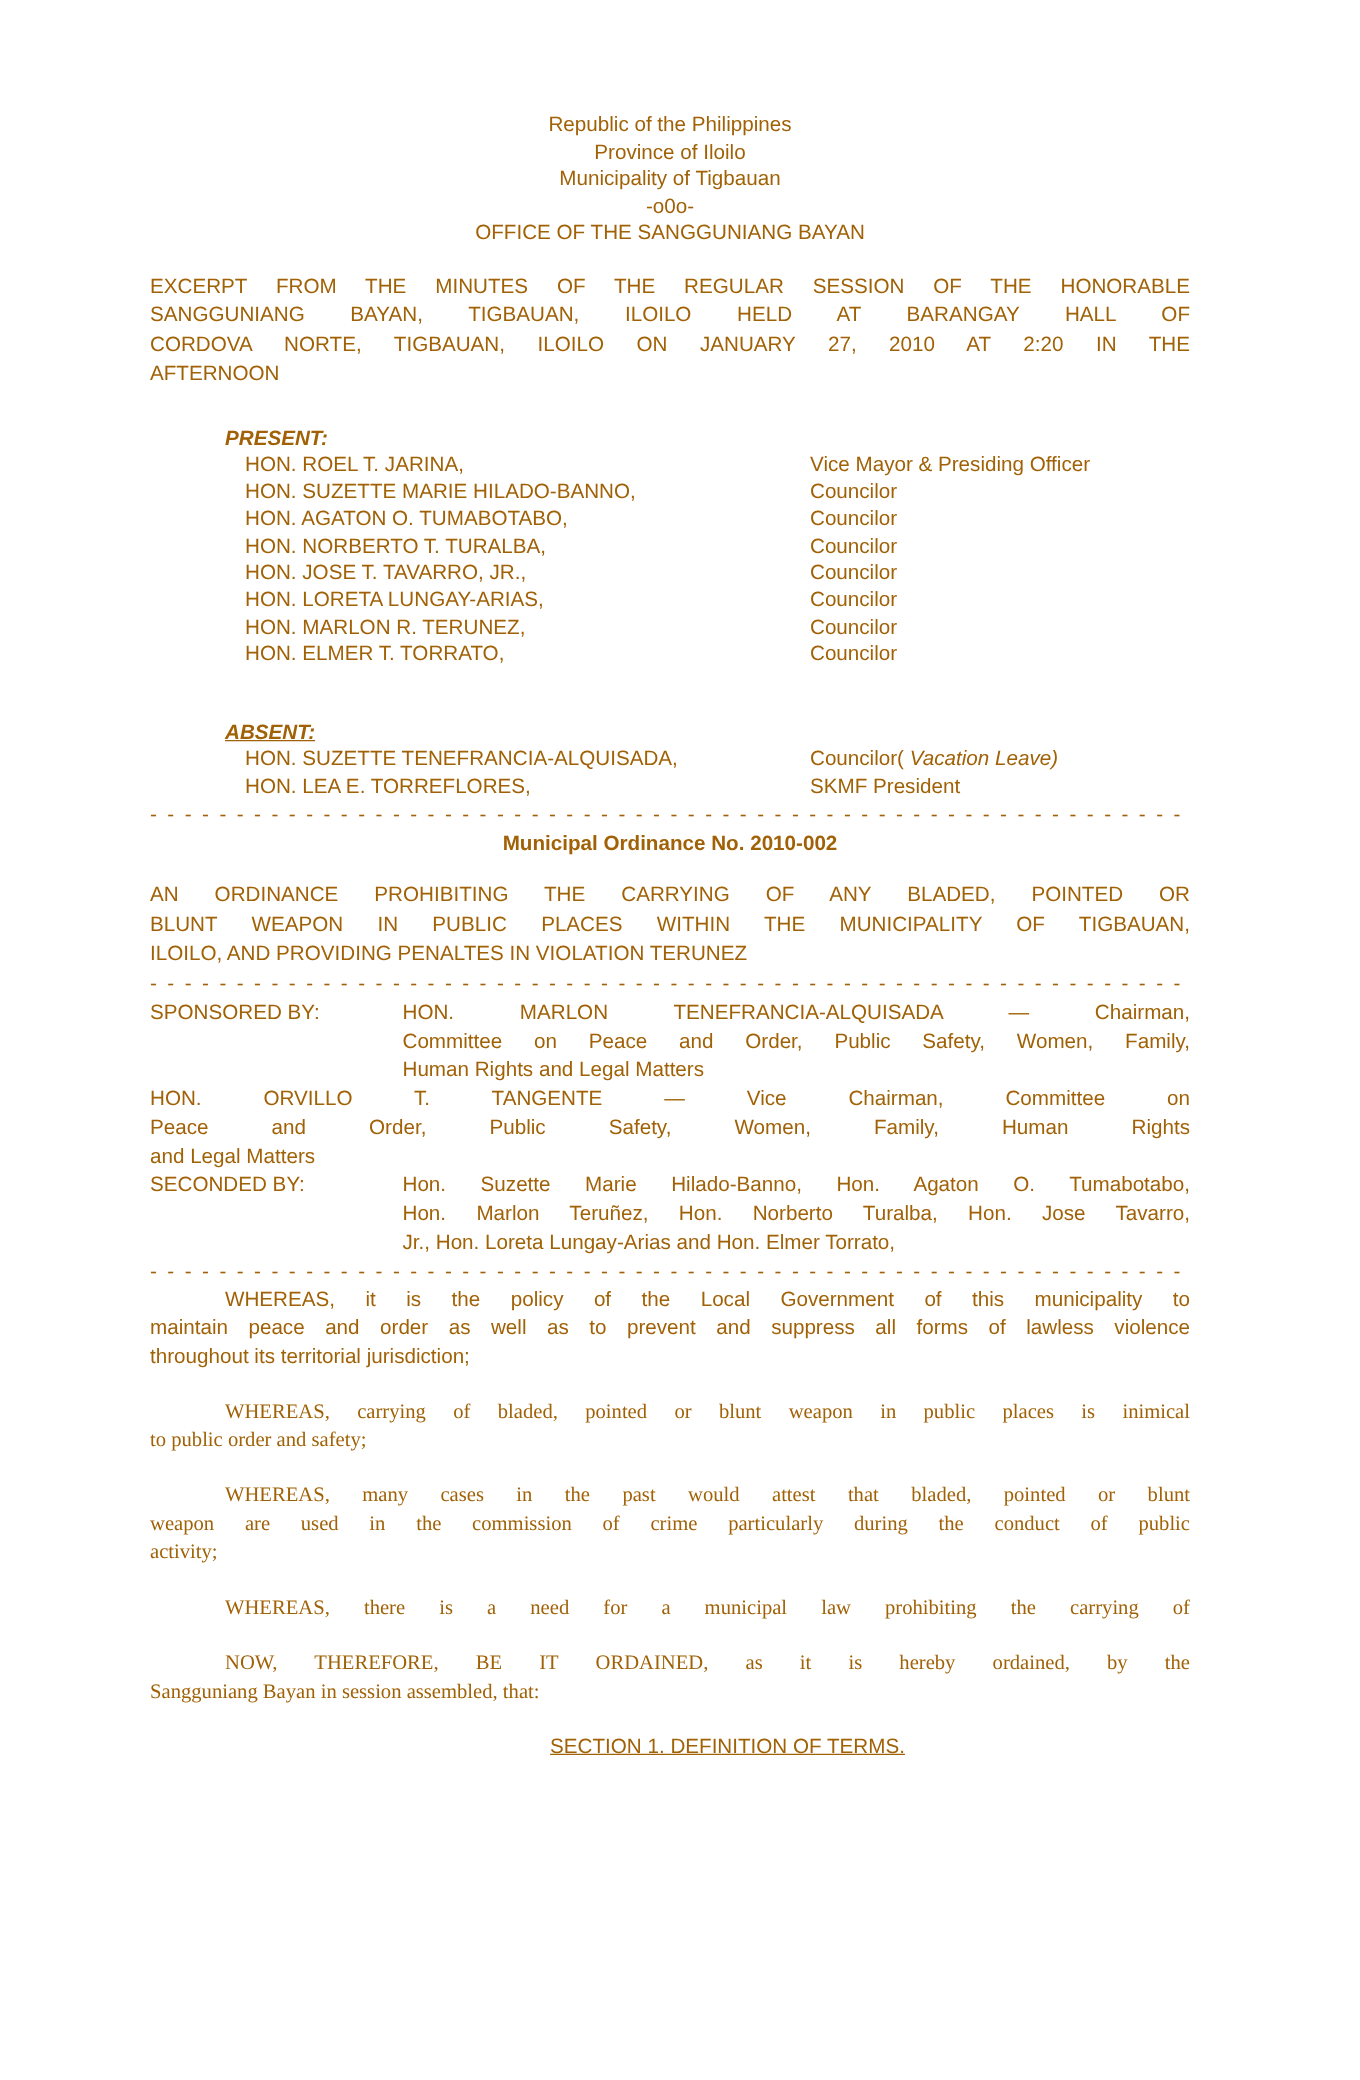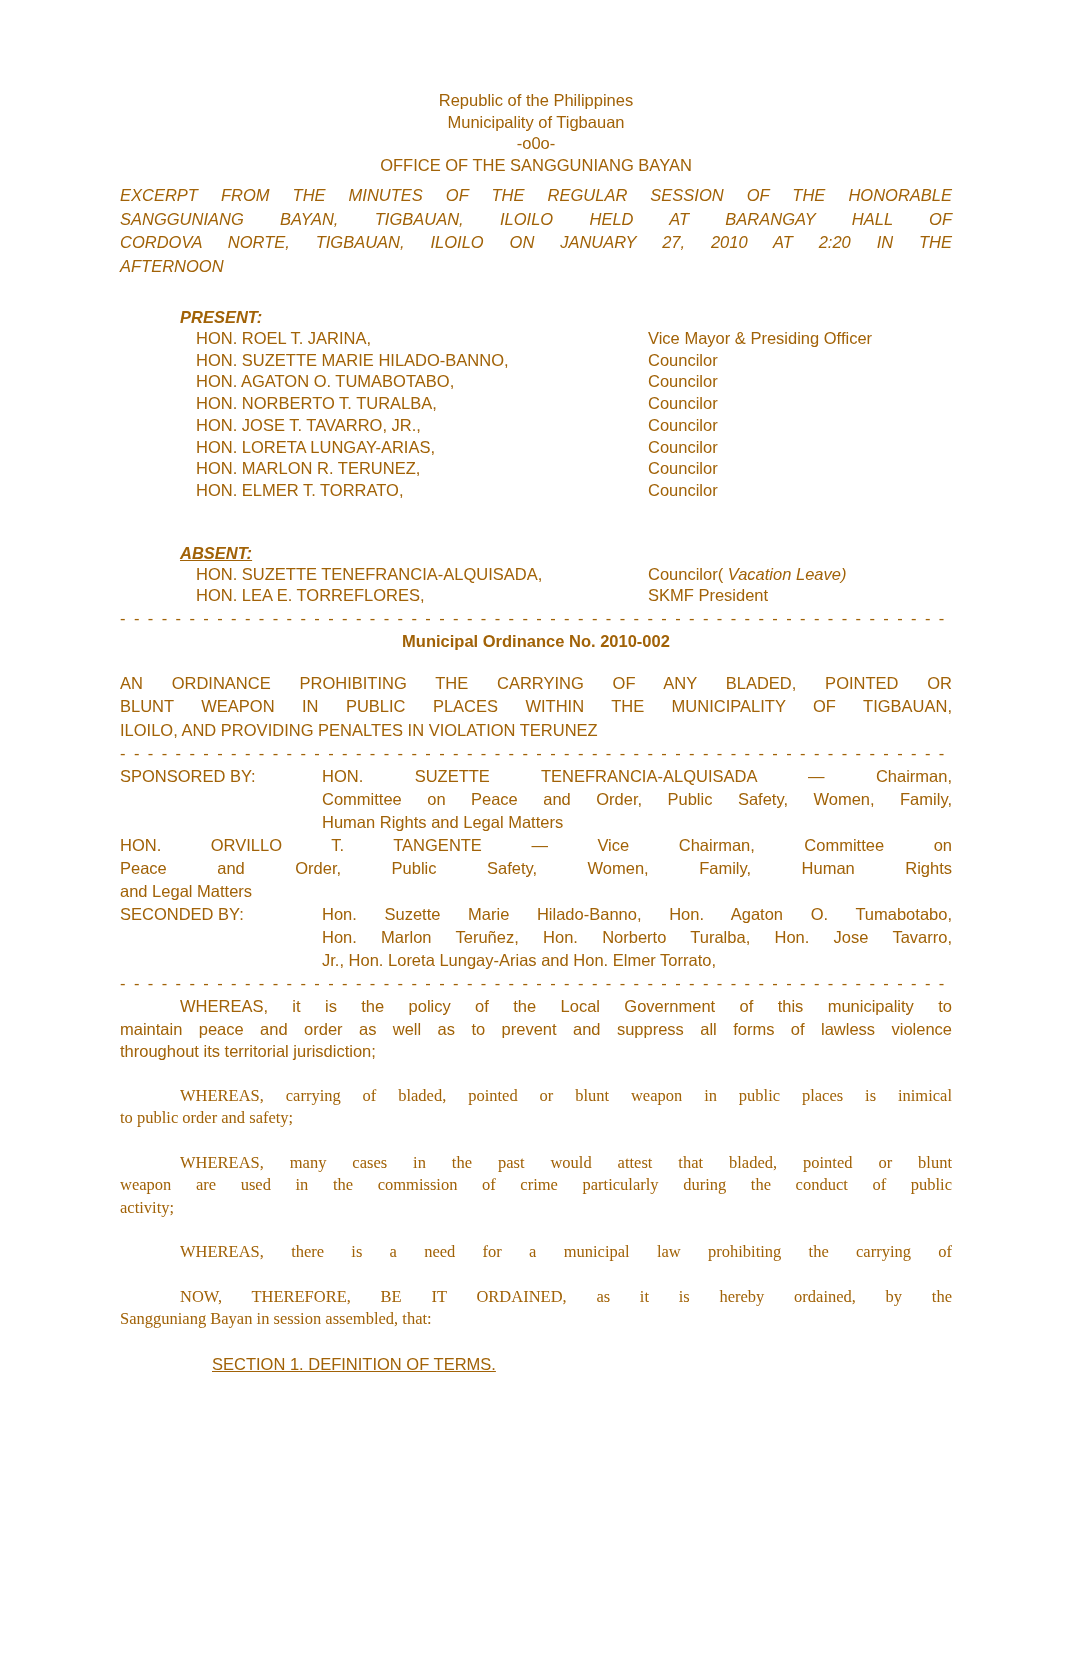--- a/index.html
+++ b/index.html
@@ -9,48 +9,49 @@
     background:#ffffff;
     box-sizing:border-box;
     padding:90px 136px 0 120px;
     font-family:"Liberation Sans",sans-serif;
     font-size:16.5px;
     color:#a16207;
     overflow:hidden;
   }
   .center{text-align:center;}
   .hdr{line-height:21.5px;}
-  .excerpt{margin-top:8px;line-height:23.5px;font-style:italic;}
+  .excerpt{margin-top:20px;line-height:23.5px;}
   .jl{text-align:justify;text-align-last:justify;}
   .roster-label{margin-left:60px;font-weight:bold;font-style:italic;line-height:22px;}
   .present-label{margin-top:28px;}
   .absent-label{margin-top:40px;text-decoration:underline;}
   .rrow{display:flex;line-height:21.7px;}
   .rname{margin-left:76px;width:452px;flex:none;}
   .rrole{flex:1;}
   .divider{line-height:23px;white-space:nowrap;overflow:hidden;letter-spacing:1.9px;}
   .ord-num{font-weight:bold;line-height:23.5px;text-align:center;}
   .ordtitle{margin-top:18px;line-height:23.5px;}
   .srow{display:flex;line-height:23px;}
   .slabel{width:202px;flex:none;}
   .stext{flex:1;}
   .whereas{line-height:22.5px;}
   .mt22{margin-top:22px;font-family:Liberation Serif, serif;}
   .ind{padding-left:60px;}
   .italic{font-style:italic;}
-  .section1{margin-top:22px;margin-left:92px;line-height:22.5px;}
+  .section1{margin-top:22px;margin-left:92px;line-height:22.5px;text-align:center;}
   .section1 .u{text-decoration:underline;}
 </style>
 </head>
 <body>
 
 <div class="page">
 
   <div class="hdr center">
     <div>Republic of the Philippines</div>
+    <div>Province of Iloilo</div>
     <div>Municipality of Tigbauan</div>
     <div>-o0o-</div>
     <div>OFFICE OF THE SANGGUNIANG BAYAN</div>
   </div>
 
   <div class="excerpt">
     <div class="jl">EXCERPT FROM THE MINUTES OF THE REGULAR SESSION OF THE HONORABLE</div>
     <div class="jl">SANGGUNIANG BAYAN, TIGBAUAN, ILOILO HELD AT BARANGAY HALL OF</div>
     <div class="jl">CORDOVA NORTE, TIGBAUAN, ILOILO ON JANUARY 27, 2010 AT 2:20 IN THE</div>
     <div>AFTERNOON</div>
@@ -115,21 +116,21 @@
     <div class="jl">BLUNT WEAPON IN PUBLIC PLACES WITHIN THE MUNICIPALITY OF TIGBAUAN,</div>
     <div>ILOILO, AND PROVIDING PENALTES IN VIOLATION TERUNEZ</div>
   </div>
 
   <div class="divider">- - - - - - - - - - - - - - - - - - - - - - - - - - - - - - - - - - - - - - - - - - - - - - - - - - - - - - - - - - - - - - - - </div>
 
   <div>
     <div class="srow">
       <div class="slabel">SPONSORED BY:</div>
       <div class="stext">
-        <div class="jl">HON. SUZETTE TENEFRANCIA-ALQUISADA — Chairman,</div>
+        <div class="jl">HON. MARLON TENEFRANCIA-ALQUISADA — Chairman,</div>
         <div class="jl">Committee on Peace and Order, Public Safety, Women, Family,</div>
         <div>Human Rights and Legal Matters</div>
       </div>
     </div>
     <div class="srow">
       <div class="stext">
         <div class="jl">HON. ORVILLO T. TANGENTE — Vice Chairman, Committee on</div>
         <div class="jl">Peace and Order, Public Safety, Women, Family, Human Rights</div>
         <div>and Legal Matters</div>
       </div>

